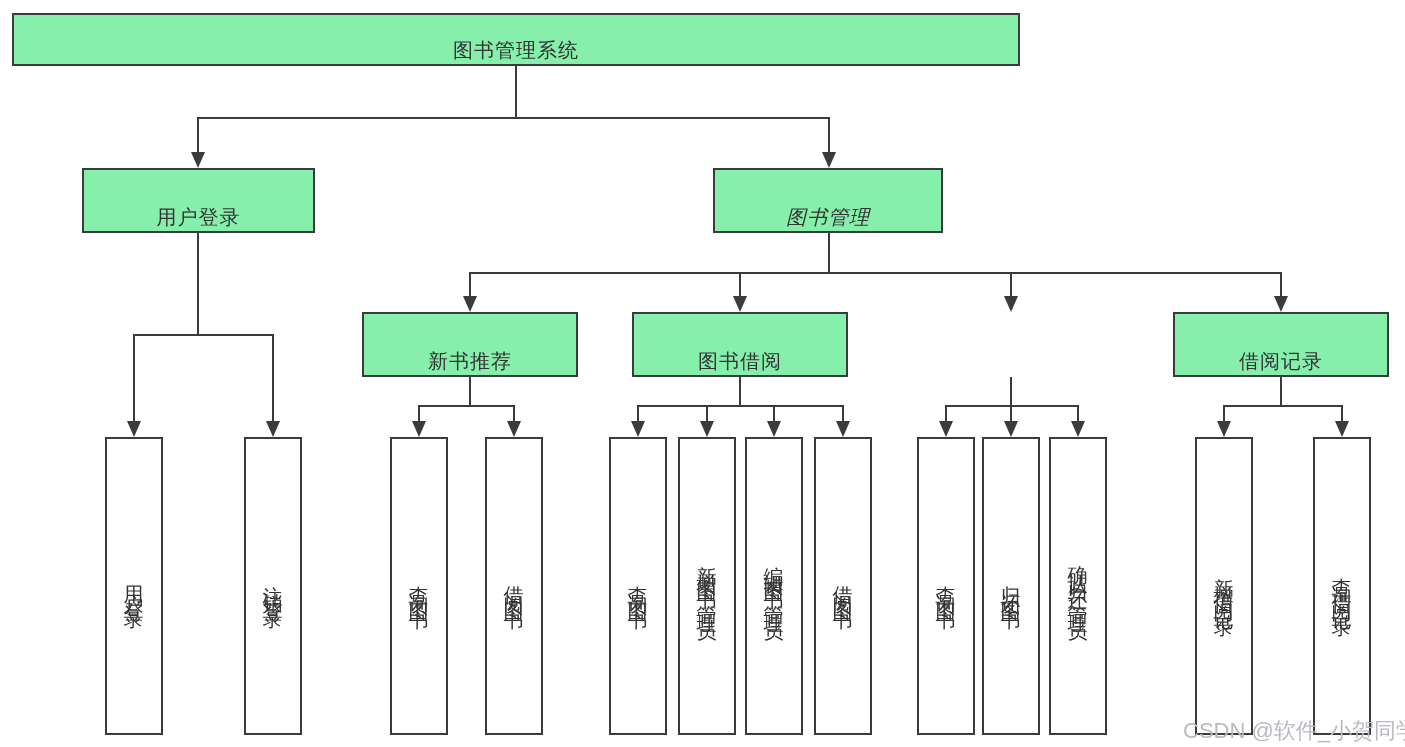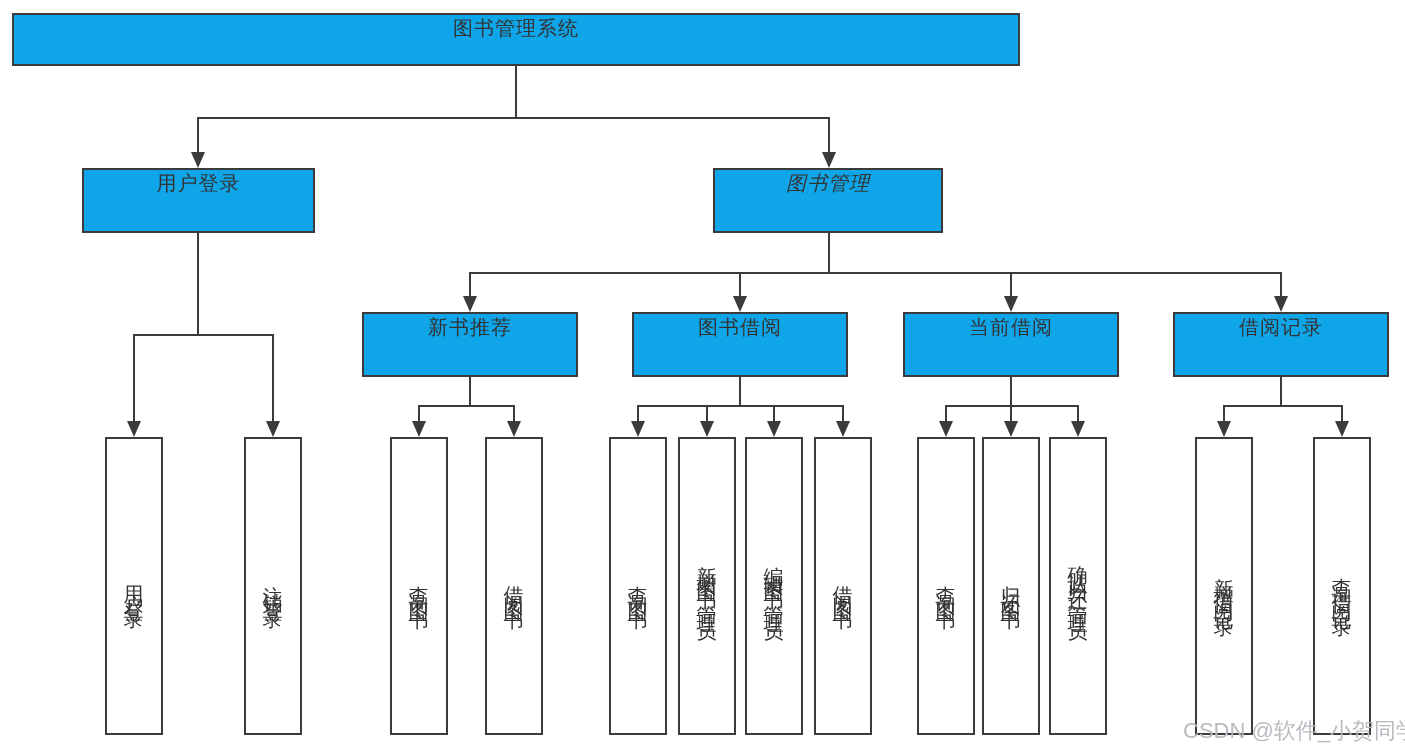--- a/index.html
+++ b/index.html
@@ -7,24 +7,24 @@
     position:relative;
     width:1405px;height:747px;
     background:#ffffff;
     font-family:"Liberation Sans",sans-serif;
     color:#333333;
     overflow:hidden;
   }
   .box{
     position:absolute;
     box-sizing:border-box;
-    background:#0ea5e9;
+    background:#86efac;
     border:2px solid #3b3b3b;
     display:flex;
-    align-items:flex-start;
+    align-items:flex-end;
     justify-content:center;
     font-size:20px;
     letter-spacing:1px;
     color:#333333;
   }
   .leaf{
     position:absolute;
     box-sizing:border-box;
     background:#ffffff;
     border:2px solid #3b3b3b;
@@ -96,23 +96,20 @@
   <div class="vline" style="left:1010px;top:272px;height:24px;"></div>
   <div class="arrow" style="left:1004px;top:296px;"></div>
   <div class="vline" style="left:1280px;top:272px;height:24px;"></div>
   <div class="arrow" style="left:1274px;top:296px;"></div>
 
   <div class="box" style="left:362px;top:312px;width:216px;height:65px;">
     <span>新书推荐</span>
   </div>
   <div class="box" style="left:632px;top:312px;width:216px;height:65px;">
     <span>图书借阅</span>
-  </div>
-  <div class="box" style="left:903px;top:312px;width:216px;height:65px;">
-    <span>当前借阅</span>
   </div>
   <div class="box" style="left:1173px;top:312px;width:216px;height:65px;">
     <span>借阅记录</span>
   </div>
 
   <div class="vline" style="left:469px;top:377px;height:29px;"></div>
   <div class="hline" style="left:418px;top:405px;width:97px;"></div>
   <div class="vline" style="left:418px;top:405px;height:16px;"></div>
   <div class="arrow" style="left:412px;top:421px;"></div>
   <div class="vline" style="left:513px;top:405px;height:16px;"></div>

